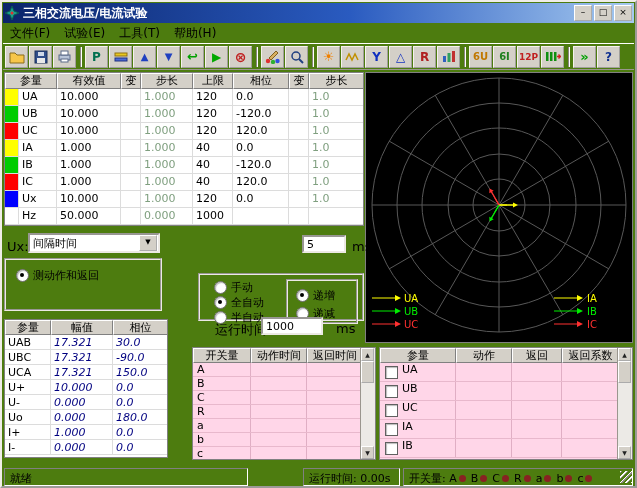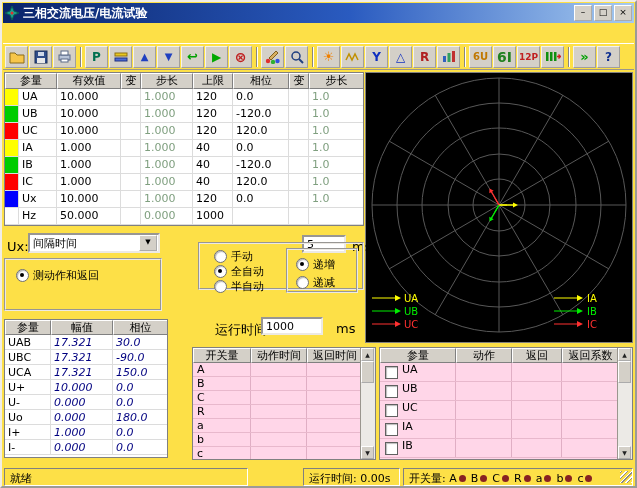--- a/index.html
+++ b/index.html
@@ -1,17 +1,17 @@
 <!DOCTYPE html>
 <html><head>
 <meta charset="utf-8">
 <style>
   html,body{margin:0;padding:0;background:#777;}
   .window{position:relative;width:637px;height:488px;box-sizing:border-box;
-    background:#fde047;border:2px outset #f0ede8;overflow:hidden;
+    background:#4d7c0f;border:2px outset #f0ede8;overflow:hidden;
     font-family:"DejaVu Sans","Liberation Sans",sans-serif;font-size:11px;color:#000;}
   
   .titlebar{position:absolute;left:1px;top:1px;width:631px;height:20px;
     background:linear-gradient(90deg,#0a246a 0%,#2a5bc0 55%,#a6caf0 100%);
     display:flex;align-items:center;padding:0 2px;box-sizing:border-box;color:#fff;}
   .title-text{flex:1;font-weight:bold;font-size:12px;margin-left:4px;white-space:nowrap;}
   .tbb{width:16px;height:14px;margin-left:2px;background:#d4d0c8;border:1px outset #fff;
     color:#000;font-size:9px;line-height:12px;text-align:center;}
   
   .menubar{position:absolute;left:1px;top:21px;width:631px;height:20px;display:flex;align-items:center;}
@@ -25,21 +25,21 @@
   .t-p{color:#007050;font-weight:bold;font-size:12px}
   .t-up,.t-down{color:#2040c0;font-size:10px}
   .t-undo{color:#00a000;font-weight:bold;font-size:13px}
   .t-play{color:#00a800;font-size:12px}
   .t-stop{color:#c02020;font-size:14px;font-weight:bold}
   .t-sun{color:#f08000;font-size:13px}
   .t-wye{color:#1030c0;font-weight:bold;font-size:12px}
   .t-delta{color:#1030c0;font-size:12px}
   .t-r{color:#b02020;font-weight:bold;font-size:12px}
   .t-u6{color:#c07800;font-weight:bold;font-size:10px}
-  .t-i6{color:#208020;font-weight:bold;font-size:14px}
+  .t-i6{color:#208020;font-weight:bold;font-size:10px}
   .t-p12{color:#c02020;font-weight:bold;font-size:9px}
   .t-more{color:#00a000;font-weight:bold;font-size:13px}
   .t-help{color:#103090;font-weight:bold;font-size:12px}
   
   .mt{position:absolute;left:2px;top:70px;width:358px;background:#fff;border:1px solid #808080;box-sizing:content-box;}
   .mt-header{display:flex;height:16px;background:#d4d0c8;}
   .mt-h{box-sizing:border-box;border-top:1px solid #fff;border-left:1px solid #fff;
     border-right:1px solid #808080;border-bottom:1px solid #808080;
     text-align:center;font-size:11px;line-height:14px;overflow:hidden;white-space:nowrap;}
   .mt-row{display:flex;height:17px;box-sizing:border-box;border-bottom:1px solid #dcdcdc;background:#fff;}
@@ -97,20 +97,26 @@
     <svg width="14" height="14">
       <path d="M7 0 L9 5 L14 7 L9 9 L7 14 L5 9 L0 7 L5 5 z" fill="#18a090" stroke="#0a5a50"></path>
       <circle cx="7" cy="7" r="1.5" fill="#e03030"></circle>
     </svg>
     <span class="title-text">三相交流电压/电流试验</span>
     <span class="tbb">–</span>
     <span class="tbb">□</span>
     <span class="tbb">×</span>
   </div>
 
+  <div class="menubar">
+    <span class="menu-item">文件(F)</span>
+      <span class="menu-item">试验(E)</span>
+      <span class="menu-item">工具(T)</span>
+      <span class="menu-item">帮助(H)</span>
+  </div>
 
   <div class="toolbar">
     <span class="tool-btn">
       <svg width="16" height="14">
           <path d="M1 3h5l2 2h7v8H1z" fill="#f7c64a" stroke="#8a6d1d"></path>
         </svg>
       </span>
     <span class="tool-btn">
       <svg width="14" height="14">
           <rect x="1" y="1" width="12" height="12" fill="#2f4d8a" stroke="#1a2f5a"></rect>
@@ -377,21 +383,21 @@
   <input class="edit" style="left: 300px; top: 233px; width: 44px; height: 18px;" value="5">
   <span class="lbl" style="left:350px;top:237px">ms</span>
 
   <div class="groupbox" style="left:2px;top:256px;width:158px;height:53px;padding:8px 0 0 10px">
       <div class="opt selected" style="margin-bottom:3px">
         <span class="radio"></span>
         <span>测动作和返回</span>
       </div>
   </div>
 
-  <div class="groupbox" style="left:196px;top:240px;width:166px;height:48px">
+  <div class="groupbox" style="left:196px;top:271px;width:166px;height:48px">
     <div style="position:absolute;left:14px;top:5px">
       <div class="opt">
           <span class="radio"></span>
           <span>手动</span>
         </div>
         <div class="opt selected">
           <span class="radio"></span>
           <span>全自动</span>
         </div>
         <div class="opt">

